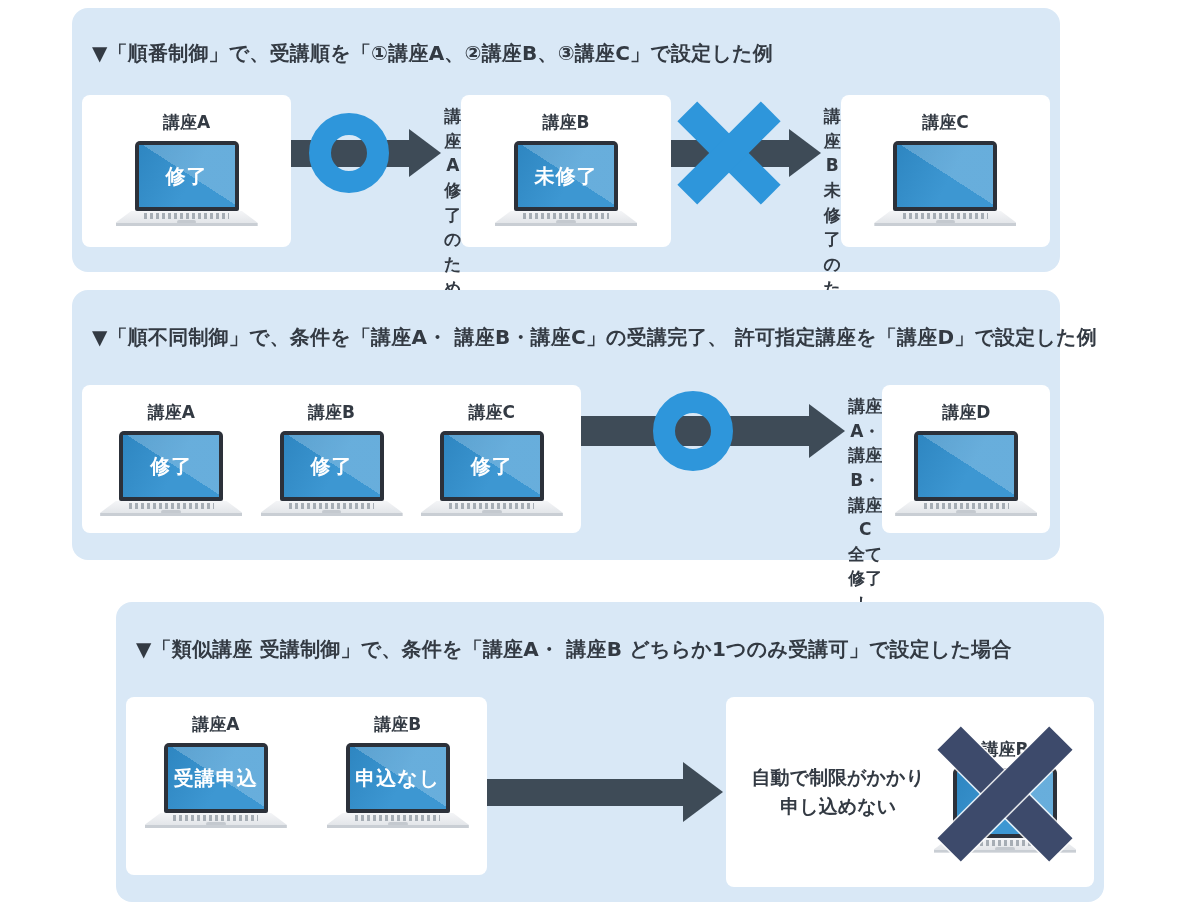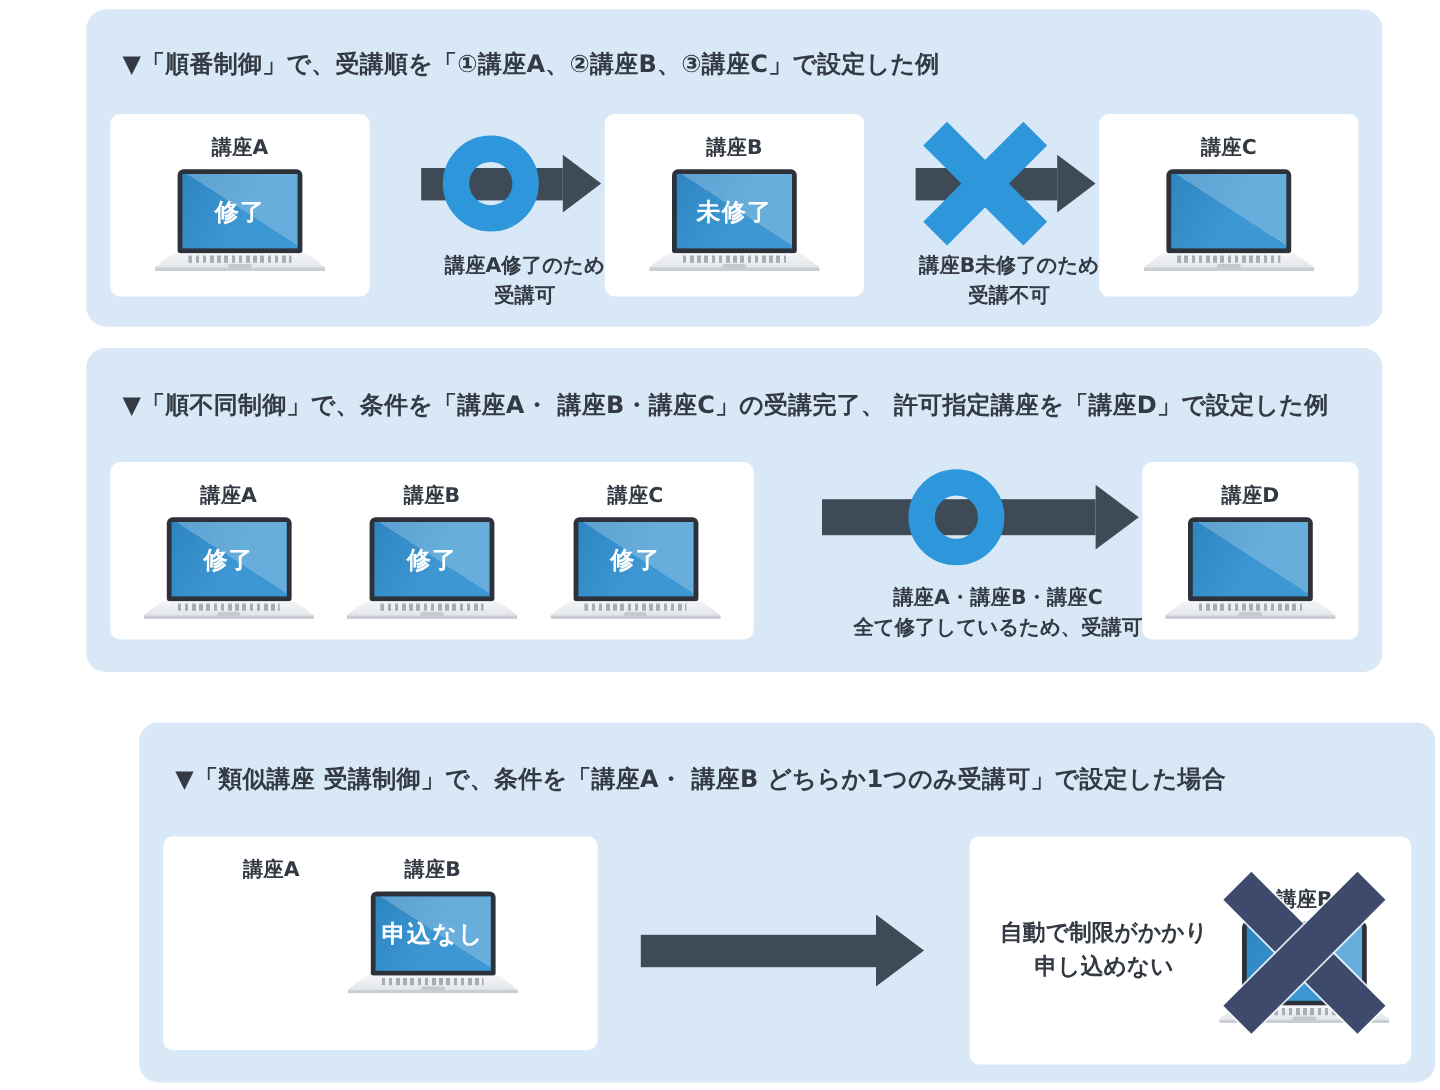--- a/index.html
+++ b/index.html
@@ -12,23 +12,23 @@
     --screen:#3d97d2;
     --text:#333a43;
   }
   body{ background:#ffffff; }
   .page{
     position:relative; width:1200px; height:908px; background:#ffffff;
     font-family:"DejaVu Sans","Liberation Sans",sans-serif; color:var(--text);
     overflow:hidden;
   }
   .panel{
-    position:absolute; left:72px; width:1080px;
+    position:absolute; left:72px; width:988px;
     background:var(--panel-bg); border-radius:16px;
-    padding:0 20px;
+    padding:0 10px;
   }
   .panel-1{ top:8px;   height:264px; }
   .panel-2{ top:290px; height:270px; }
   .panel-3{ top:602px; height:300px;margin-left:44px; }
 
   .panel-title{
     font-size:20px; font-weight:700; letter-spacing:0.2px;
     padding-left:10px; white-space:nowrap;
   }
   .panel-1 .panel-title{ padding-top:32px; }
@@ -78,21 +78,21 @@
   .lt-pad{
     position:absolute; bottom:2px; left:43%; width:14%; height:4px;
     background:#c4c9cf; border-radius:2px;
   }
   .lt-base::after{
     content:""; position:absolute; bottom:0; left:0; right:0; height:3px;
     background:#c9ced4;
   }
 
   
-  .arrow-group{ flex:1; display:flex; flex-direction:column; align-items:flex-end; }
+  .arrow-group{ flex:1; display:flex; flex-direction:row; align-items:flex-start; }
   .arrow-graphic{
     position:relative; height:96px; display:flex; align-items:center; justify-content:center;
     margin-top:10px;
   }
   .panel-2 .arrow-graphic{ height:92px; margin-top:0; }
   .arrow-right{ display:flex; align-items:center; }
   .shaft{ height:27px; background:var(--arrow); }
   .head{ width:0; height:0; border-style:solid; border-color:transparent; border-left-color:var(--arrow); }
   .p1 .shaft{ width:118px; } .p1 .head{ border-left-width:32px; border-top-width:24px; border-bottom-width:24px; }
   .p2 .shaft{ width:228px; height:30px; } .p2 .head{ border-left-width:36px; border-top-width:27px; border-bottom-width:27px; }
@@ -308,20 +308,31 @@
   </section>
 
   <section class="panel panel-3">
     <h2 class="panel-title">▼「類似講座 受講制御」で、条件を「講座A・ 講座B どちらか1つのみ受講可」で設定した場合</h2>
     <div class="row">
 
       <div class="card p3-left-card">
         <div class="p3-laptops">
           <div class="laptop-unit">
             <div class="course-label">講座A</div>
+            <div class="laptop">
+              <div class="lt-screen">
+                  <div class="lt-display">
+                    <span>受講申込</span>
+                  </div>
+                </div>
+              <div class="lt-base">
+                  <div class="lt-kb"></div>
+                  <div class="lt-pad"></div>
+                </div>
+            </div>
           </div>
           <div class="laptop-unit">
             <div class="course-label">講座B</div>
             <div class="laptop">
               <div class="lt-screen">
                   <div class="lt-display">
                     <span>申込なし</span>
                   </div>
                 </div>
               <div class="lt-base">

